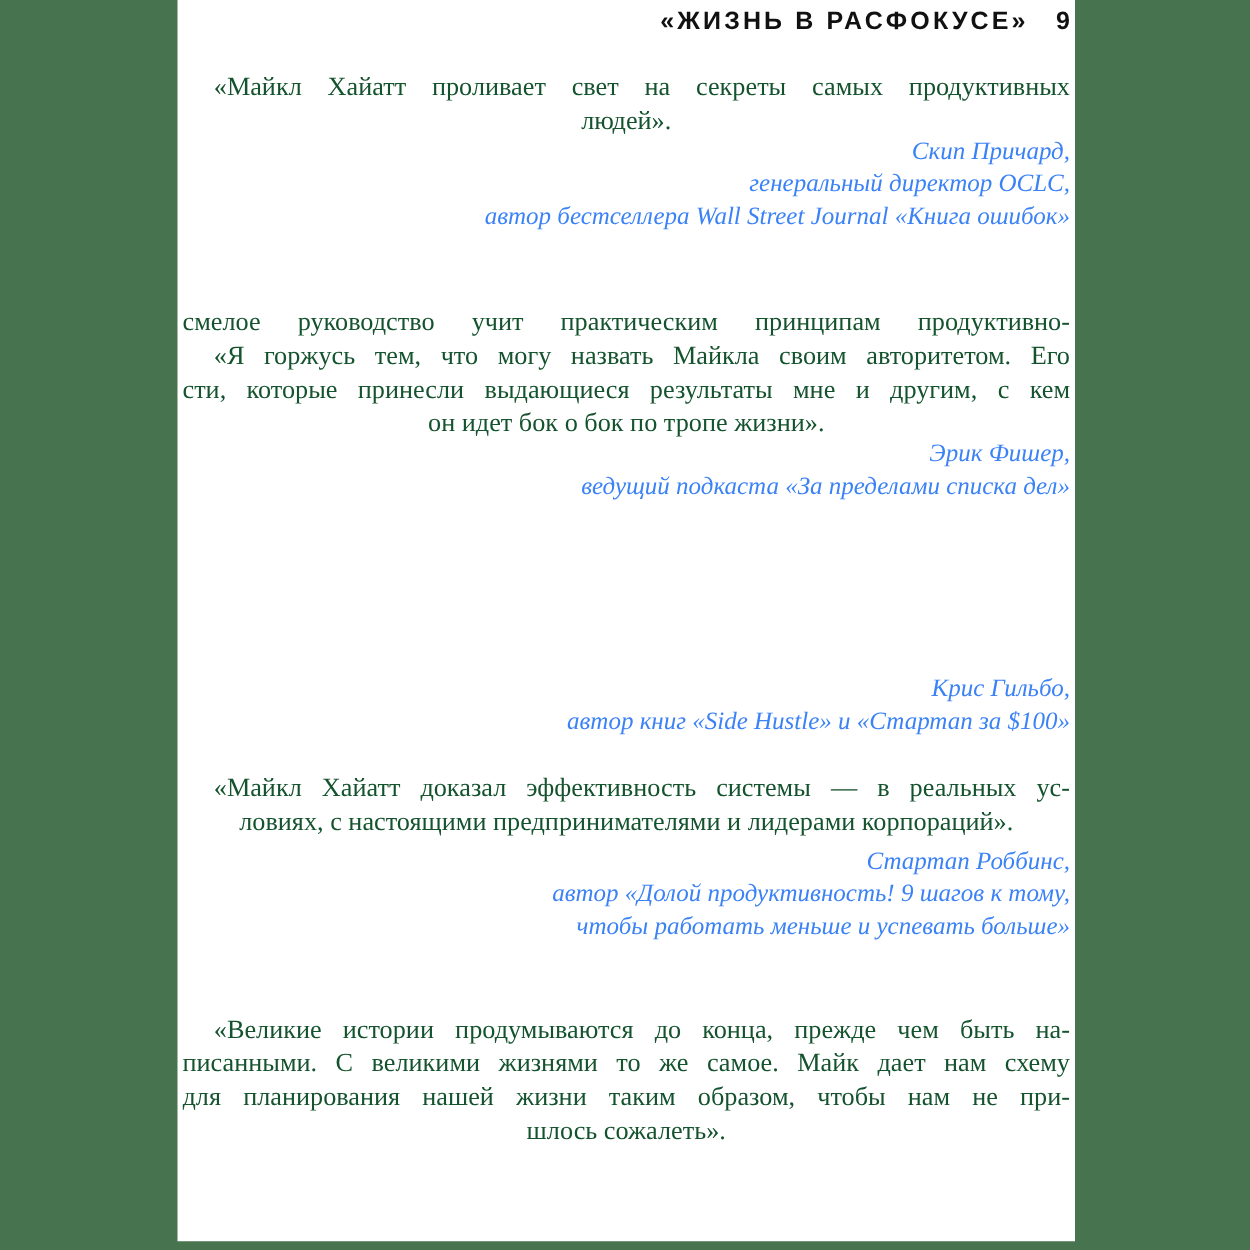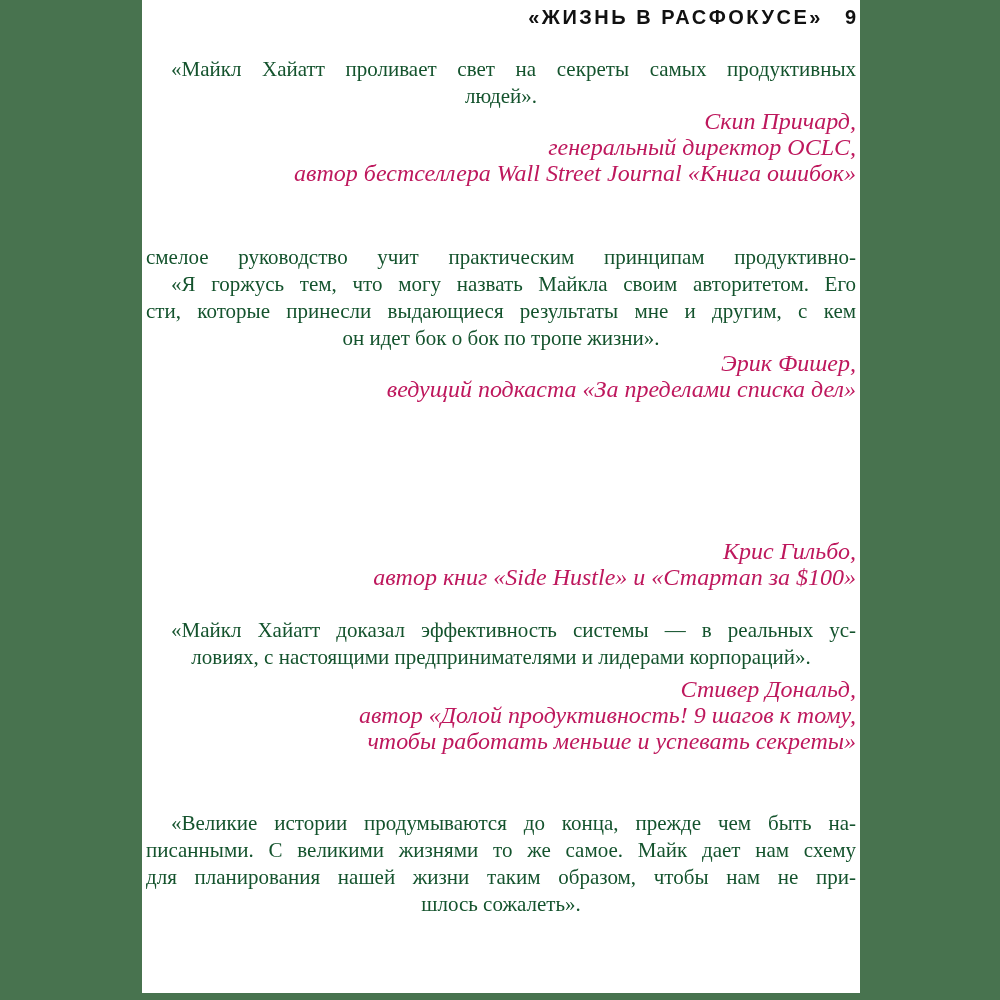--- a/index.html
+++ b/index.html
@@ -26,21 +26,21 @@
     position:absolute; left:4px; width:710px;
     font-size:21px; line-height:27px; color:#14532d;
   }
   .ql { height:27px; overflow:hidden; text-align:center; }
   .ql.j { text-align:justify; text-align-last:justify; }
   .ql.first { text-indent:25px; }
 
   
   .a {
     position:absolute; left:4px; width:710px; text-align:right;
-    font-style:italic; font-size:24px; line-height:26px; color:#be185d;
+    font-style:italic; font-size:20px; line-height:26px; color:#3b82f6;
   }
   .al { height:26px; overflow:hidden; }
 </style>
 </head>
 <body>
 
 <div class="paper">
 
   <div class="hdr">
     <span class="title">«ЖИЗНЬ В РАСФОКУСЕ»</span><span class="pagenum">9</span>
@@ -70,23 +70,23 @@
   <div class="a" style="top:538px">
     <div class="al">Крис Гильбо,</div>
     <div class="al">автор книг «Side Hustle» и «Стартап за $100»</div>
   </div>
 
   <div class="q" style="top:617px">
     <div class="ql first j">«Майкл Хайатт доказал эффективность системы — в реальных ус-</div>
     <div class="ql">ловиях, с настоящими предпринимателями и лидерами корпораций».</div>
   </div>
   <div class="a" style="top:676px">
-    <div class="al">Стивер Дональд,</div>
+    <div class="al">Стартап Роббинс,</div>
     <div class="al">автор «Долой продуктивность! 9 шагов к тому,</div>
-    <div class="al">чтобы работать меньше и успевать секреты»</div>
+    <div class="al">чтобы работать меньше и успевать больше»</div>
   </div>
 
   <div class="q" style="top:810px">
     <div class="ql first j">«Великие истории продумываются до конца, прежде чем быть на-</div>
     <div class="ql j">писанными. С великими жизнями то же самое. Майк дает нам схему</div>
     <div class="ql j">для планирования нашей жизни таким образом, чтобы нам не при-</div>
     <div class="ql">шлось сожалеть».</div>
   </div>
 
 </div>

